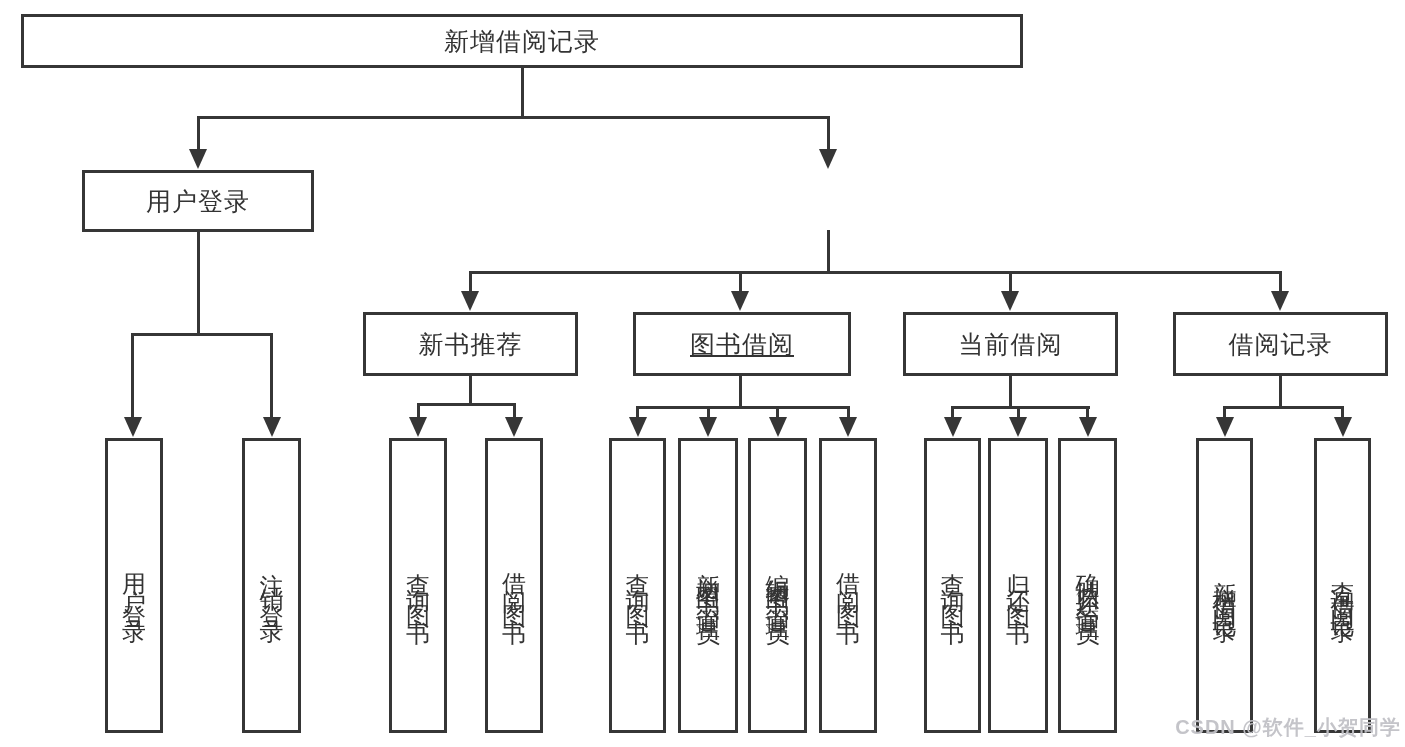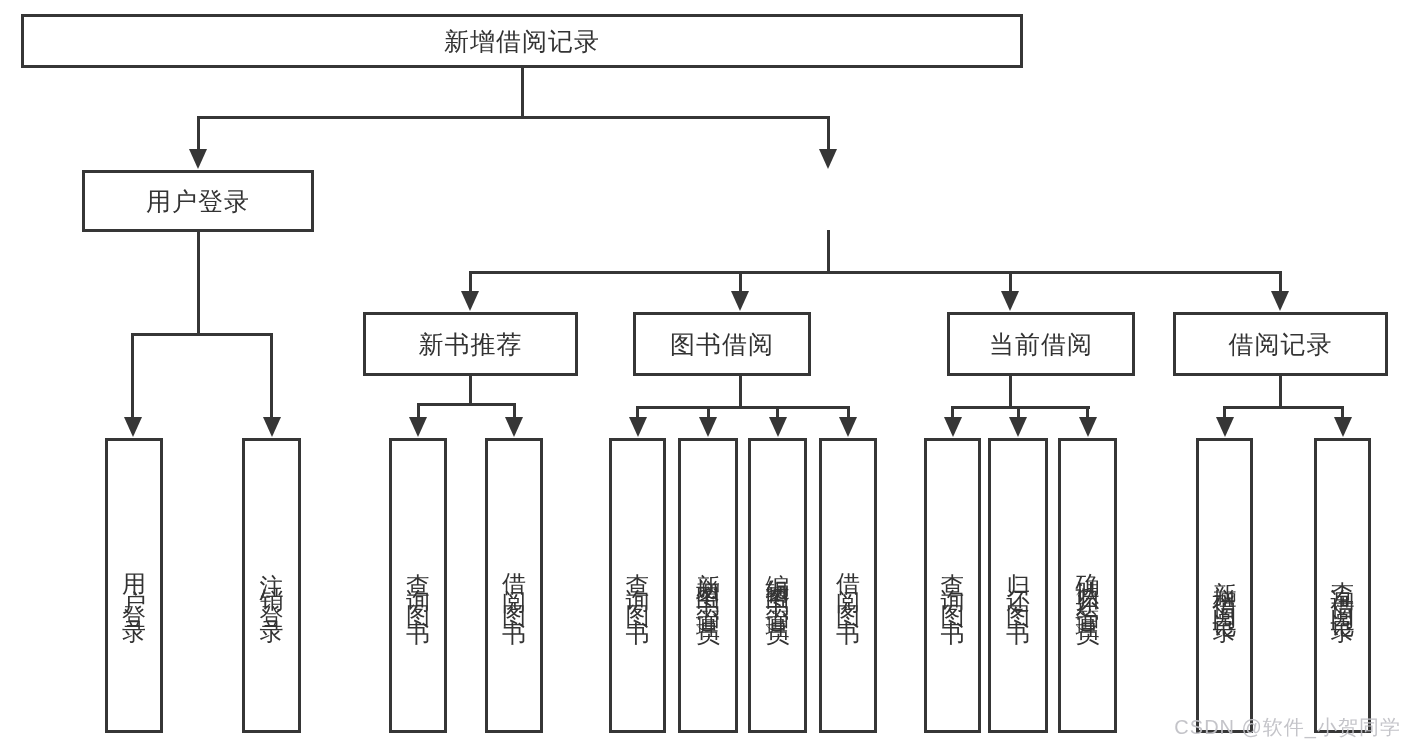--- a/index.html
+++ b/index.html
@@ -53,45 +53,46 @@
     border-top:20px solid #363636;
   }
   .watermark{
     position:absolute;
     right:4px;
     top:714px;
     font-size:20px;
     color:rgba(193,193,198,0.95);
     letter-spacing:1px;
     white-space:nowrap;
+    font-weight:bold;
   }
 </style>
 </head>
 <body>
 
 <div id="stage">
 
   <div class="box" style="left:21px;top:14px;width:1002px;height:54px;">
     <span>新增借阅记录</span>
   </div>
 
   <div class="box" style="left:82px;top:170px;width:232px;height:62px;">
     <span>用户登录</span>
   </div>
 
 
   <div class="box" style="left:363px;top:312px;width:215px;height:64px;">
     <span>新书推荐</span>
   </div>
 
-  <div class="box" style="left:633px;top:312px;width:178px;height:64px;">
+  <div class="box" style="left:633px;top:312px;width:218px;height:64px;text-decoration:underline;">
     <span>图书借阅</span>
   </div>
 
-  <div class="box" style="left:947px;top:312px;width:188px;height:64px;">
+  <div class="box" style="left:903px;top:312px;width:215px;height:64px;">
     <span>当前借阅</span>
   </div>
 
   <div class="box" style="left:1173px;top:312px;width:215px;height:64px;">
     <span>借阅记录</span>
   </div>
 
   <div class="vbox ls4" style="left:105px;width:58px;">
     <span>用户登录</span>
   </div>

